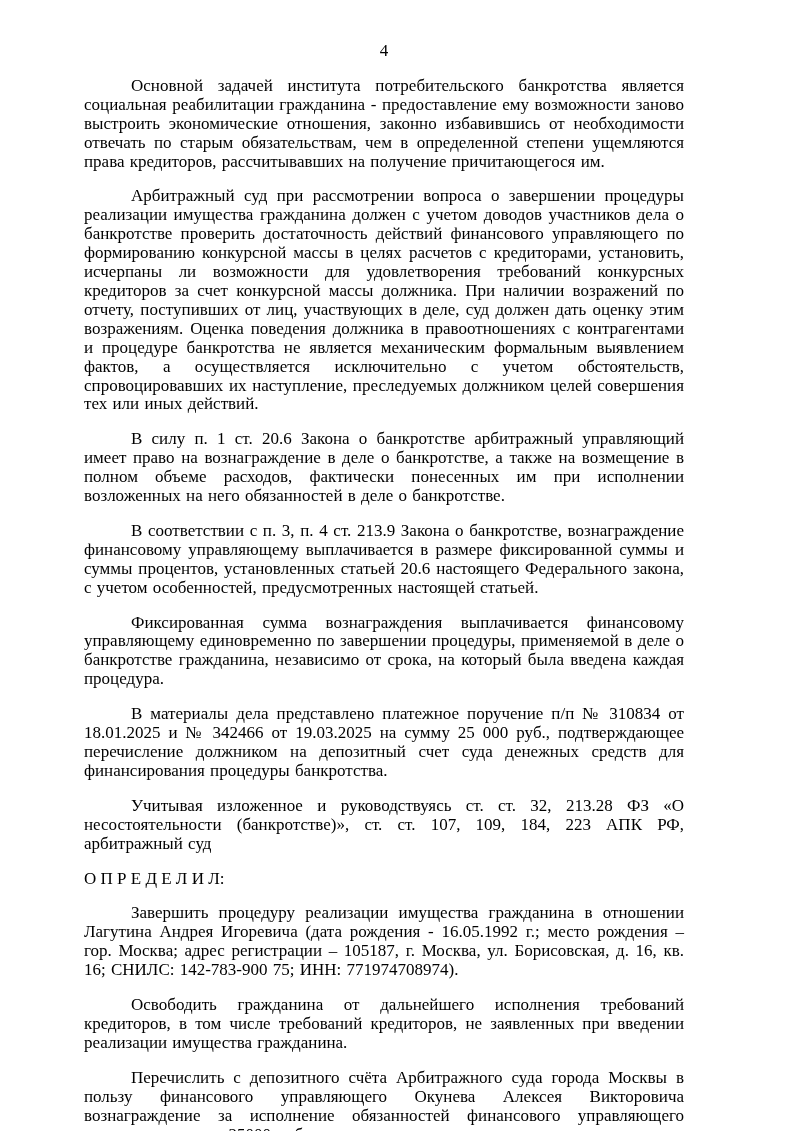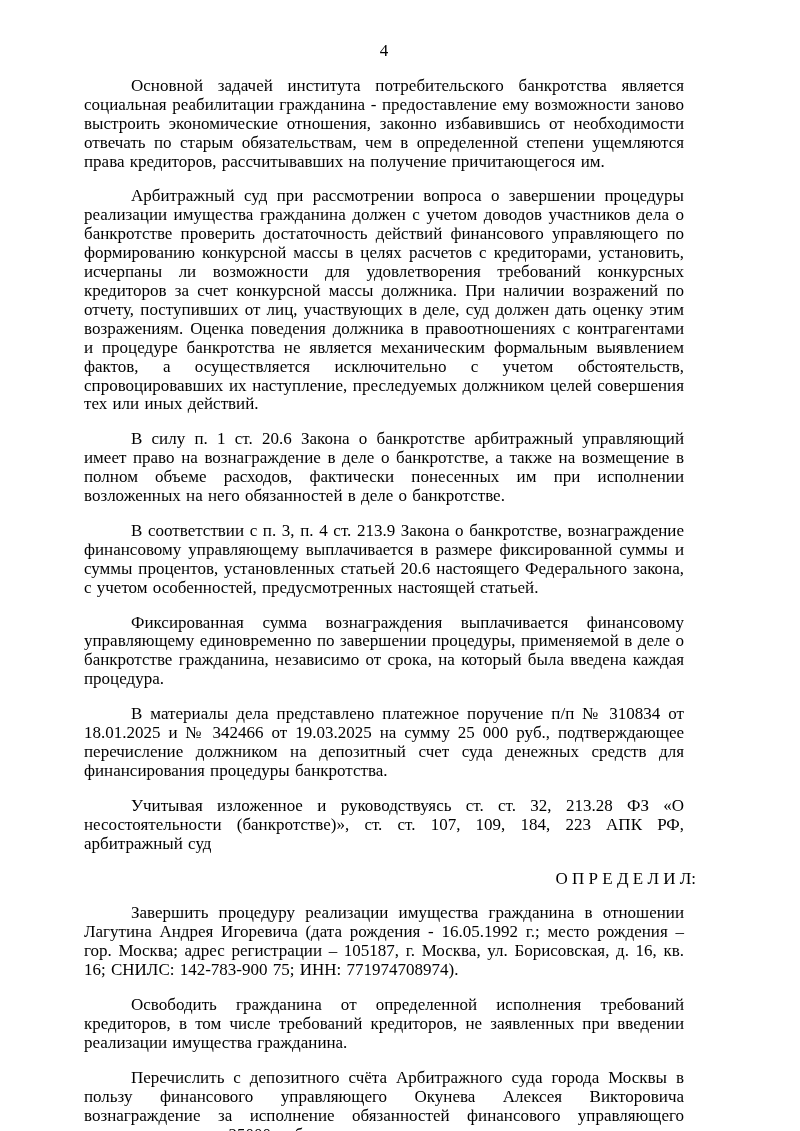--- a/index.html
+++ b/index.html
@@ -25,22 +25,22 @@
     margin: 0 0 9px 0;
   }
   p.para {
     margin: 16px;
     text-indent: 47px;
     text-align: justify;
     text-justify: inter-word;
     word-spacing: 1px;
   }
   p.resolution {
-    margin: 4px;
-    text-align: right;
+    margin: 16px;
+    text-align: left;
     text-indent: 0;
   }
   .signature {
     display: flex;
     justify-content: flex-start;
     margin-top: 20px;
     padding-left: 34px;
     padding-right: 40px;
   }
 </style>
@@ -54,21 +54,21 @@
   <p class="para">Арбитражный суд при рассмотрении вопроса о завершении процедуры реализации имущества гражданина должен с учетом доводов участников дела о банкротстве проверить достаточность действий финансового управляющего по формированию конкурсной массы в целях расчетов с кредиторами, установить, исчерпаны ли возможности для удовлетворения требований конкурсных кредиторов за счет конкурсной массы должника. При наличии возражений по отчету, поступивших от лиц, участвующих в деле, суд должен дать оценку этим возражениям. Оценка поведения должника в правоотношениях с контрагентами и процедуре банкротства не является механическим формальным выявлением фактов, а осуществляется исключительно с учетом обстоятельств, спровоцировавших их наступление, преследуемых должником целей совершения тех или иных действий.</p>
   <p class="para">В силу п. 1 ст. 20.6 Закона о банкротстве арбитражный управляющий имеет право на вознаграждение в деле о банкротстве, а также на возмещение в полном объеме расходов, фактически понесенных им при исполнении возложенных на него обязанностей в деле о банкротстве.</p>
   <p class="para">В соответствии с п. 3, п. 4 ст. 213.9 Закона о банкротстве, вознаграждение финансовому управляющему выплачивается в размере фиксированной суммы и суммы процентов, установленных статьей 20.6 настоящего Федерального закона, с учетом особенностей, предусмотренных настоящей статьей.</p>
   <p class="para">Фиксированная сумма вознаграждения выплачивается финансовому управляющему единовременно по завершении процедуры, применяемой в деле о банкротстве гражданина, независимо от срока, на который была введена каждая процедура.</p>
   <p class="para">В материалы дела представлено платежное поручение п/п № 310834 от 18.01.2025 и № 342466 от 19.03.2025 на сумму 25 000 руб., подтверждающее перечисление должником на депозитный счет суда денежных средств для финансирования процедуры банкротства.</p>
   <p class="para">Учитывая изложенное и руководствуясь ст. ст. 32, 213.28 ФЗ «О несостоятельности (банкротстве)», ст. ст. 107, 109, 184, 223 АПК РФ, арбитражный суд</p>
 
   <p class="resolution">О П Р Е Д Е Л И Л:</p>
 
   <p class="para">Завершить процедуру реализации имущества гражданина в отношении Лагутина Андрея Игоревича (дата рождения - 16.05.1992 г.; место рождения – гор. Москва; адрес регистрации – 105187, г. Москва, ул. Борисовская, д. 16, кв. 16; СНИЛС: 142-783-900 75; ИНН: 771974708974).</p>
-  <p class="para">Освободить гражданина от определенной исполнения требований кредиторов, в том числе требований кредиторов, не заявленных при введении реализации имущества гражданина.</p>
+  <p class="para">Освободить гражданина от дальнейшего исполнения требований кредиторов, в том числе требований кредиторов, не заявленных при введении реализации имущества гражданина.</p>
   <p class="para">Перечислить с депозитного счёта Арбитражного суда города Москвы в пользу финансового управляющего Окунева Алексея Викторовича вознаграждение за исполнение обязанностей финансового управляющего должника в сумме 25000 руб., оплаченное на основании платежного поручения № 310834 от 18.01.2025 и № 342466 от 19.03.2025.</p>
   <p class="para">Определение может быть обжаловано в Девятый арбитражный апелляционный суд в месячный срок со дня его отношения.</p>
 
   <div class="signature">
     <span>Судья</span>
     <span>Т.В. Киселева</span>
   </div>
 </div>
 
 </body></html>

